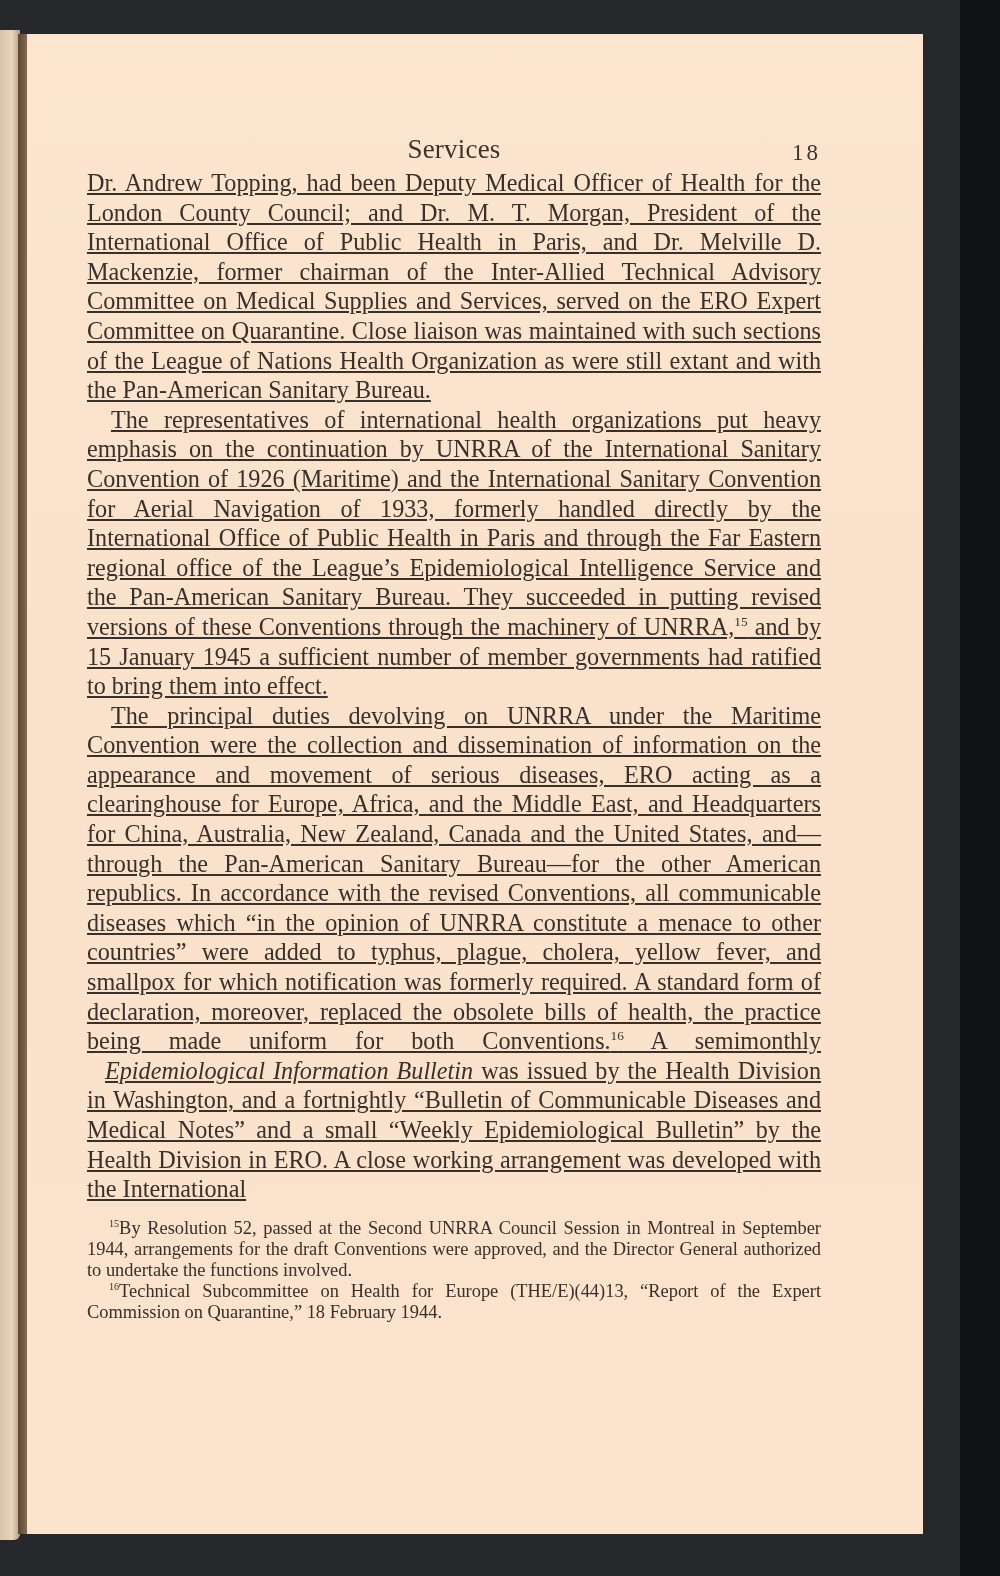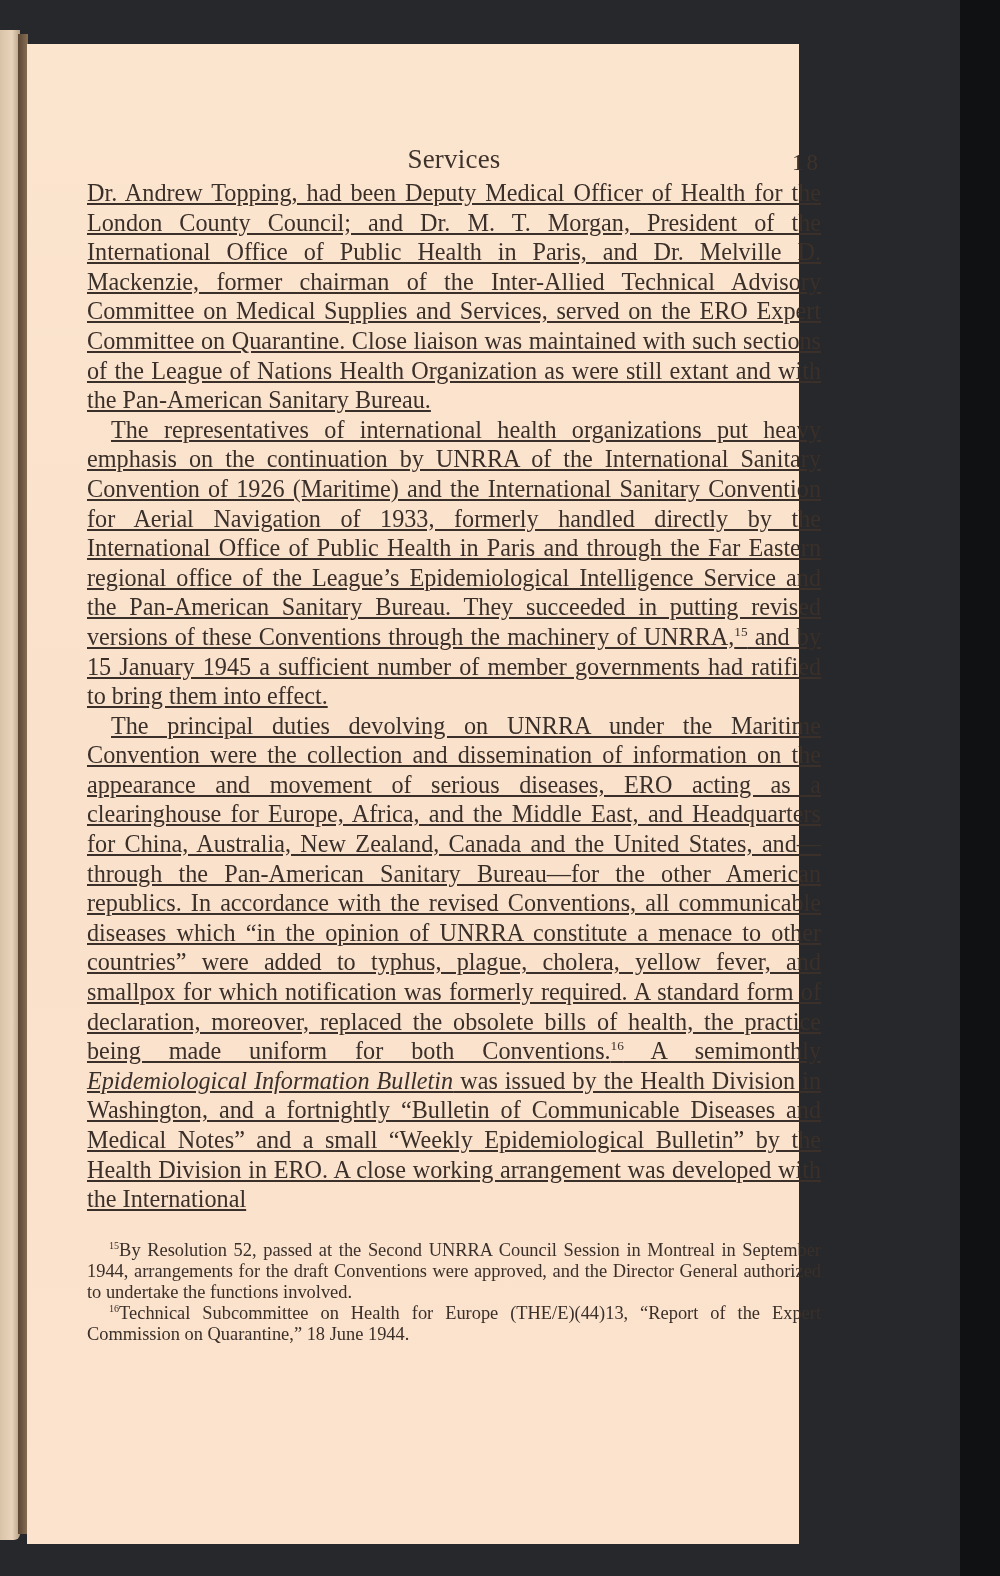--- a/index.html
+++ b/index.html
@@ -14,21 +14,21 @@
   .left-page-edge {
     position: absolute; left: 0; top: 30px; width: 20px; height: 1510px;
     background: linear-gradient(to right, #d9c3a8, #e8d4bb 60%, #b59e84);
     border-radius: 0 0 6px 0;
   }
   .page-gutter {
     position: absolute; left: 18px; top: 34px; width: 10px; height: 1500px;
     background: linear-gradient(to right, #5a4634, #8a6f55);
   }
   .page {
-    position: absolute; left: 27px; top: 44px; width: 772px; height: 1500px;
+    position: absolute; left: 27px; top: 34px; width: 896px; height: 1500px;
     background: #fbe3cc;
     background-image: linear-gradient(to bottom, #fce5cf, #f9e1cb 50%, #fbe3cd);
   }
   .content {
     position: absolute; left: 60px; top: 100px; width: 734px;
     font-family: "DejaVu Serif", "Liberation Serif", serif;
     color: #3a2f29;
   }
   .running-head {
     position: relative; height: 34px;
@@ -44,23 +44,23 @@
     font-size: 23px; letter-spacing: 3px; color: #3e322b;
   }
   .body-text {
     font-family: "Liberation Serif", serif;
     font-size: 24.2px; line-height: 29.6px;
     text-align: justify; margin: 0;
   }
   .para { margin: 0; text-decoration: underline; }
   .para.indent { text-indent: 24px; }
   sup { font-size: 0.55em; line-height: 0; vertical-align: super; }
-  em { font-style: italic; }
+  em { font-style: italic; margin-left: 18px; }
   .footnotes {
-    margin-top: 26px;
+    margin-top: 14px;
     font-family: "Liberation Serif", serif;
     font-size: 18.4px; line-height: 21px; text-align: justify;
   }
   .footnote { margin: 0; text-indent: 22px; }
 </style>
 </head>
 <body>
 
 <div class="bg-right"></div>
 <div class="left-page-edge"></div>
@@ -74,16 +74,16 @@
     </div>
 
     <div class="body-text" id="body-text">
         <p class="para"><span>Dr. Andrew Topping, had been Deputy Medical Officer of Health for the London County Council; and Dr. M. T. Morgan, President of the International Office of Public Health in Paris, and Dr. Melville D. Mackenzie, former chairman of the Inter-Allied Technical Advisory Committee on Medical Supplies and Services, served on the ERO Expert Committee on Quarantine. Close liaison was maintained with such sections of the League of Nations Health Organization as were still extant and with the Pan-American Sanitary Bureau.</span></p>
         <p class="para indent"><span>The representatives of international health organizations put heavy emphasis on the continuation by UNRRA of the International Sanitary Convention of 1926 (Maritime) and the International Sanitary Convention for Aerial Navigation of 1933, formerly handled directly by the International Office of Public Health in Paris and through the Far Eastern regional office of the League’s Epidemiological Intelligence Service and the Pan-American Sanitary Bureau. They succeeded in putting revised versions of these Conventions through the machinery of UNRRA,</span><sup>15</sup><span> and by 15 January 1945 a sufficient number of member governments had ratified to bring them into effect.</span></p>
         <p class="para indent"><span>The principal duties devolving on UNRRA under the Maritime Convention were the collection and dissemination of information on the appearance and movement of serious diseases, ERO acting as a clearinghouse for Europe, Africa, and the Middle East, and Headquarters for China, Australia, New Zealand, Canada and the United States, and—through the Pan-American Sanitary Bureau—for the other American republics. In accordance with the revised Conventions, all communicable diseases which “in the opinion of UNRRA constitute a menace to other countries” were added to typhus, plague, cholera, yellow fever, and smallpox for which notification was formerly required. A standard form of declaration, moreover, replaced the obsolete bills of health, the practice being made uniform for both Conventions.</span><sup>16</sup><span> A semimonthly </span><em>Epidemiological Information Bulletin</em><span> was issued by the Health Division in Washington, and a fortnightly “Bulletin of Communicable Diseases and Medical Notes” and a small “Weekly Epidemiological Bulletin” by the Health Division in ERO. A close working arrangement was developed with the International</span></p>
       </div>
 
     <div class="footnotes" id="footnotes">
         <p class="footnote"><sup>15</sup><span>By Resolution 52, passed at the Second UNRRA Council Session in Montreal in September 1944, arrangements for the draft Conventions were approved, and the Director General authorized to undertake the functions involved.</span></p>
-        <p class="footnote"><sup>16</sup><span>Technical Subcommittee on Health for Europe (THE/E)(44)13, “Report of the Expert Commission on Quarantine,” 18 June 1944.</span></p>
+        <p class="footnote"><sup>16</sup><span>Technical Subcommittee on Health for Europe (THE/E)(44)13, “Report of the Expert Commission on Quarantine,” 18 February 1944.</span></p>
       </div>
   </div>
 </div>
 
 </body></html>

